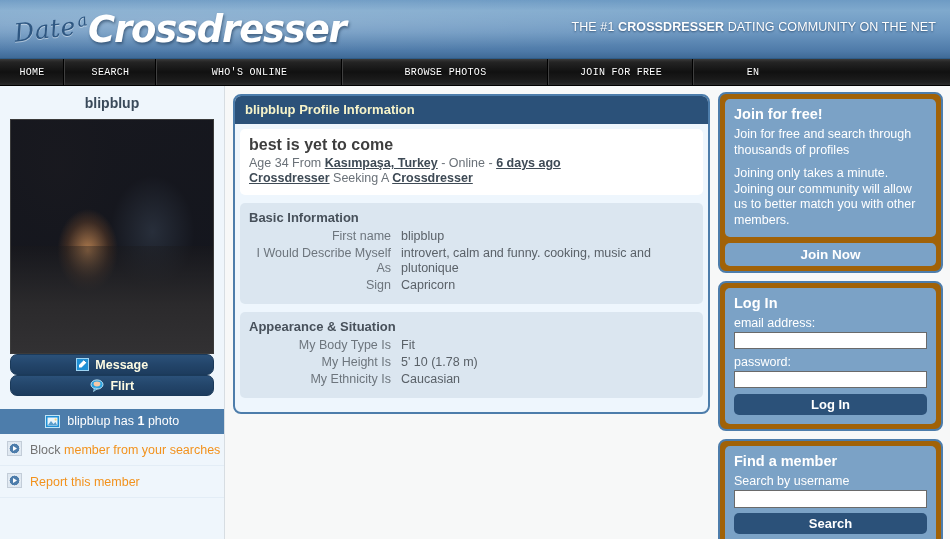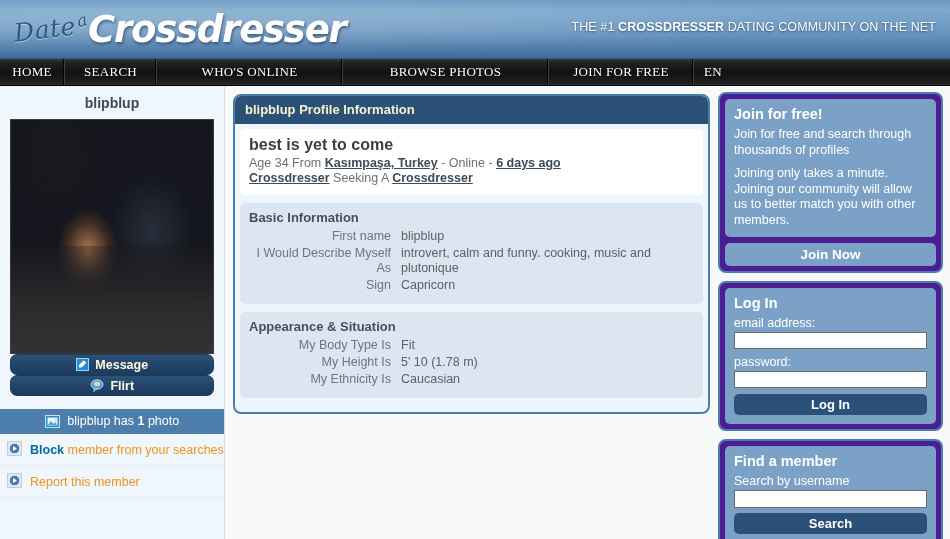--- a/index.html
+++ b/index.html
@@ -90,31 +90,31 @@
     background: linear-gradient(to bottom, #3a3a3a 0%, #242424 12%, #111111 50%, #1e1e1e 88%, #2c2c2c 100%);
     display: flex;
     align-items: stretch;
     border-bottom: 1px solid #000;
   }
   .nav-item {
     display: flex;
     align-items: center;
     justify-content: center;
     color: #ffffff;
-    font-size: 13px;
-    font-family: Liberation Serif, serif;
+    font-size: 10px;
+    font-family: Liberation Mono, monospace;
     letter-spacing: 0.3px;
     border-right: 1px solid #3f3f3f;
     box-shadow: inset -1px 0 0 #000;
     white-space: nowrap;
     cursor: pointer;
     text-shadow: 0 1px 1px rgba(0,0,0,0.9);
     text-align: center;
   }
-  .nav-item:last-child { border-right: none; box-shadow: none; }
+  .nav-item:last-child { border-right: none; box-shadow: none; padding-left: 40px; }
 
   
   .page {
     display: flex;
     height: 454px;
     align-items: stretch;
   }
   .col-left {
     width: 224px;
     background: #eff6fc;
@@ -200,21 +200,21 @@
     display: flex;
     align-items: center;
     background: #eff6fc;
     padding-left: 7px;
     font-size: 12.5px;
     cursor: pointer;
     border-bottom: 1px solid #e3edf6;
   }
   .side-link .ico { margin-right: 8px; flex: 0 0 auto; }
   .lnk-block { color: #f2921d; }
-  .lnk-block b { color: #0369a1; font-weight: bold; }
+  .lnk-block b { color: #737373; font-weight: normal; }
   .lnk-report { color: #f2921d; }
 
   
   .panel {
     border: 2px solid #4d7dab;
     border-radius: 8px;
     background: #eef6fd;
     overflow: hidden;
   }
   .panel-head {
@@ -267,21 +267,21 @@
     flex: 0 0 152px;
     text-align: right;
     color: #6d757d;
     padding-right: 10px;
     box-sizing: border-box;
   }
   .kv-v { color: #5a6168; }
 
   
   .rpanel {
-    background: #4c1d95;
+    background: #a16207;
     border: 2px solid #4d7dab;
     border-radius: 8px;
     padding: 5px;
     margin-bottom: 8px;
   }
   .rpanel-inner {
     background: #7ba2c6;
     border-radius: 5px;
     padding: 7px 9px 9px 9px;
   }

